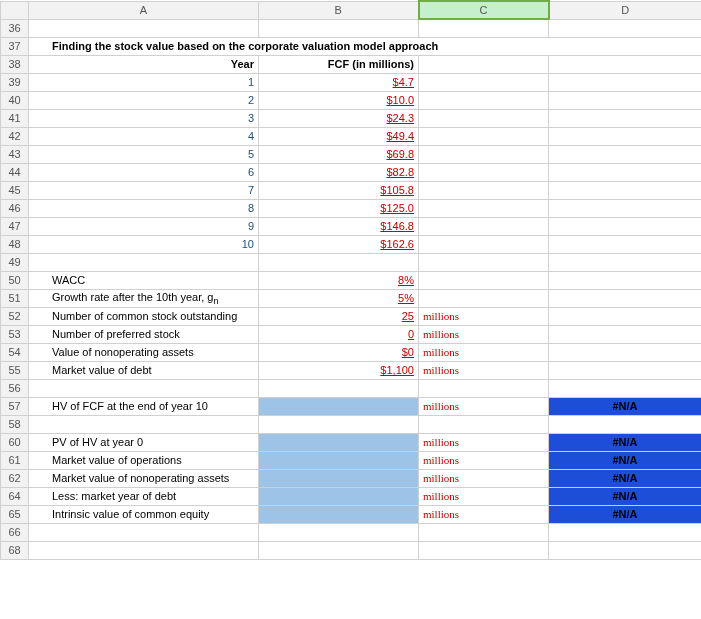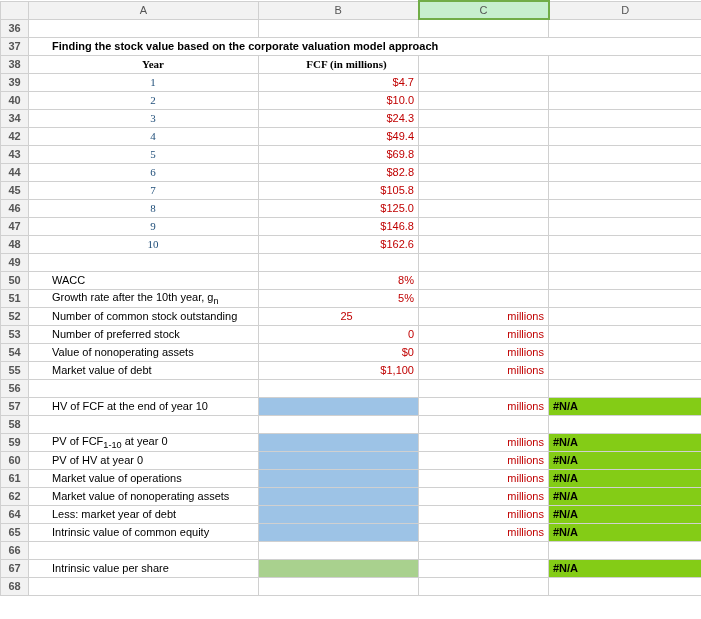--- a/index.html
+++ b/index.html
@@ -28,53 +28,54 @@
       white-space: nowrap;
       overflow: hidden;
       height: 18px;
       vertical-align: middle;
     }
     
     .row-header {
       background: #f2f2f2;
       text-align: center;
       color: #555;
-      font-weight: bold;
+      font-weight: normal;
       border: 1px solid #d0d0d0;
     }
     
     .col-header {
       background: #f2f2f2;
       text-align: center;
       color: #555;
       font-weight: normal;
       border: 1px solid #d0d0d0;
       height: 18px;
     }
     
     .col-header-c {
       background: #c6efce;
       border: 2px solid #70ad47;
     }
     
     .cell-a { text-align: left; padding-left: 23px; }
     .cell-b { text-align: right; padding-left: 20px; }
-    .cell-c { text-align: right; color: #c00000; }
+    .cell-c { text-align: left; color: #c00000; font-family: Liberation Serif, serif; }
     .cell-d { text-align: center; }
     
     .bold { font-weight: bold; }
-    .center { text-align: center; font-family: Liberation Serif, serif; }
-    .red { color: #c00000; }
+    .center { text-align: right; }
+    .red { color: #c00000; text-decoration: underline; }
     .blue { color: #1f4e79; }
     
     .bg-blue { background-color: #9dc3e6; }
     .bg-green { background-color: #a9d18e; }
     
     .na-cell {
-      background-color: #84cc16;
+      background-color: #1d4ed8;
+      text-align: center;
       font-weight: bold;
     }
   </style>
 </head>
 <body>
 
 <div class="spreadsheet">
   <table>
     <colgroup>
       <col class="col-row">
@@ -125,21 +126,21 @@
 
       <tr>
         <td class="row-header">40</td>
         <td class="cell-a center blue">2</td>
         <td class="cell-b red">$10.0</td>
         <td class="cell-c"></td>
         <td class="cell-d"></td>
       </tr>
 
       <tr>
-        <td class="row-header">34</td>
+        <td class="row-header">41</td>
         <td class="cell-a center blue">3</td>
         <td class="cell-b red">$24.3</td>
         <td class="cell-c"></td>
         <td class="cell-d"></td>
       </tr>
 
       <tr>
         <td class="row-header">42</td>
         <td class="cell-a center blue">4</td>
         <td class="cell-b red">$49.4</td>
@@ -215,21 +216,21 @@
         <td class="row-header">51</td>
         <td class="cell-a">Growth rate after the 10th year, g<sub>n</sub></td>
         <td class="cell-b red">5%</td>
         <td class="cell-c"></td>
         <td class="cell-d"></td>
       </tr>
 
       <tr>
         <td class="row-header">52</td>
         <td class="cell-a">Number of common stock outstanding</td>
-        <td class="cell-b red" style="text-align:center">25</td>
+        <td class="cell-b red" style="text-align:right">25</td>
         <td class="cell-c">millions</td>
         <td class="cell-d"></td>
       </tr>
 
       <tr>
         <td class="row-header">53</td>
         <td class="cell-a">Number of preferred stock</td>
         <td class="cell-b red" style="text-align:right">0</td>
         <td class="cell-c">millions</td>
         <td class="cell-d"></td>
@@ -268,27 +269,20 @@
       </tr>
 
       <tr>
         <td class="row-header">58</td>
         <td class="cell-a"></td>
         <td class="cell-b"></td>
         <td class="cell-c"></td>
         <td class="cell-d"></td>
       </tr>
 
-      <tr>
-        <td class="row-header">59</td>
-        <td class="cell-a">PV of FCF<sub>1-10</sub> at year 0</td>
-        <td class="bg-blue"></td>
-        <td class="cell-c">millions</td>
-        <td class="na-cell">#N/A</td>
-      </tr>
 
       <tr>
         <td class="row-header">60</td>
         <td class="cell-a">PV of HV at year 0</td>
         <td class="bg-blue"></td>
         <td class="cell-c">millions</td>
         <td class="na-cell">#N/A</td>
       </tr>
 
       <tr>
@@ -325,27 +319,20 @@
       </tr>
 
       <tr>
         <td class="row-header">66</td>
         <td class="cell-a"></td>
         <td class="cell-b"></td>
         <td class="cell-c"></td>
         <td class="cell-d"></td>
       </tr>
 
-      <tr>
-        <td class="row-header">67</td>
-        <td class="cell-a">Intrinsic value per share</td>
-        <td class="bg-green"></td>
-        <td class="cell-c"></td>
-        <td class="na-cell">#N/A</td>
-      </tr>
 
       <tr>
         <td class="row-header">68</td>
         <td class="cell-a"></td>
         <td class="cell-b"></td>
         <td class="cell-c"></td>
         <td class="cell-d"></td>
       </tr>
     </tbody>
   </table>

